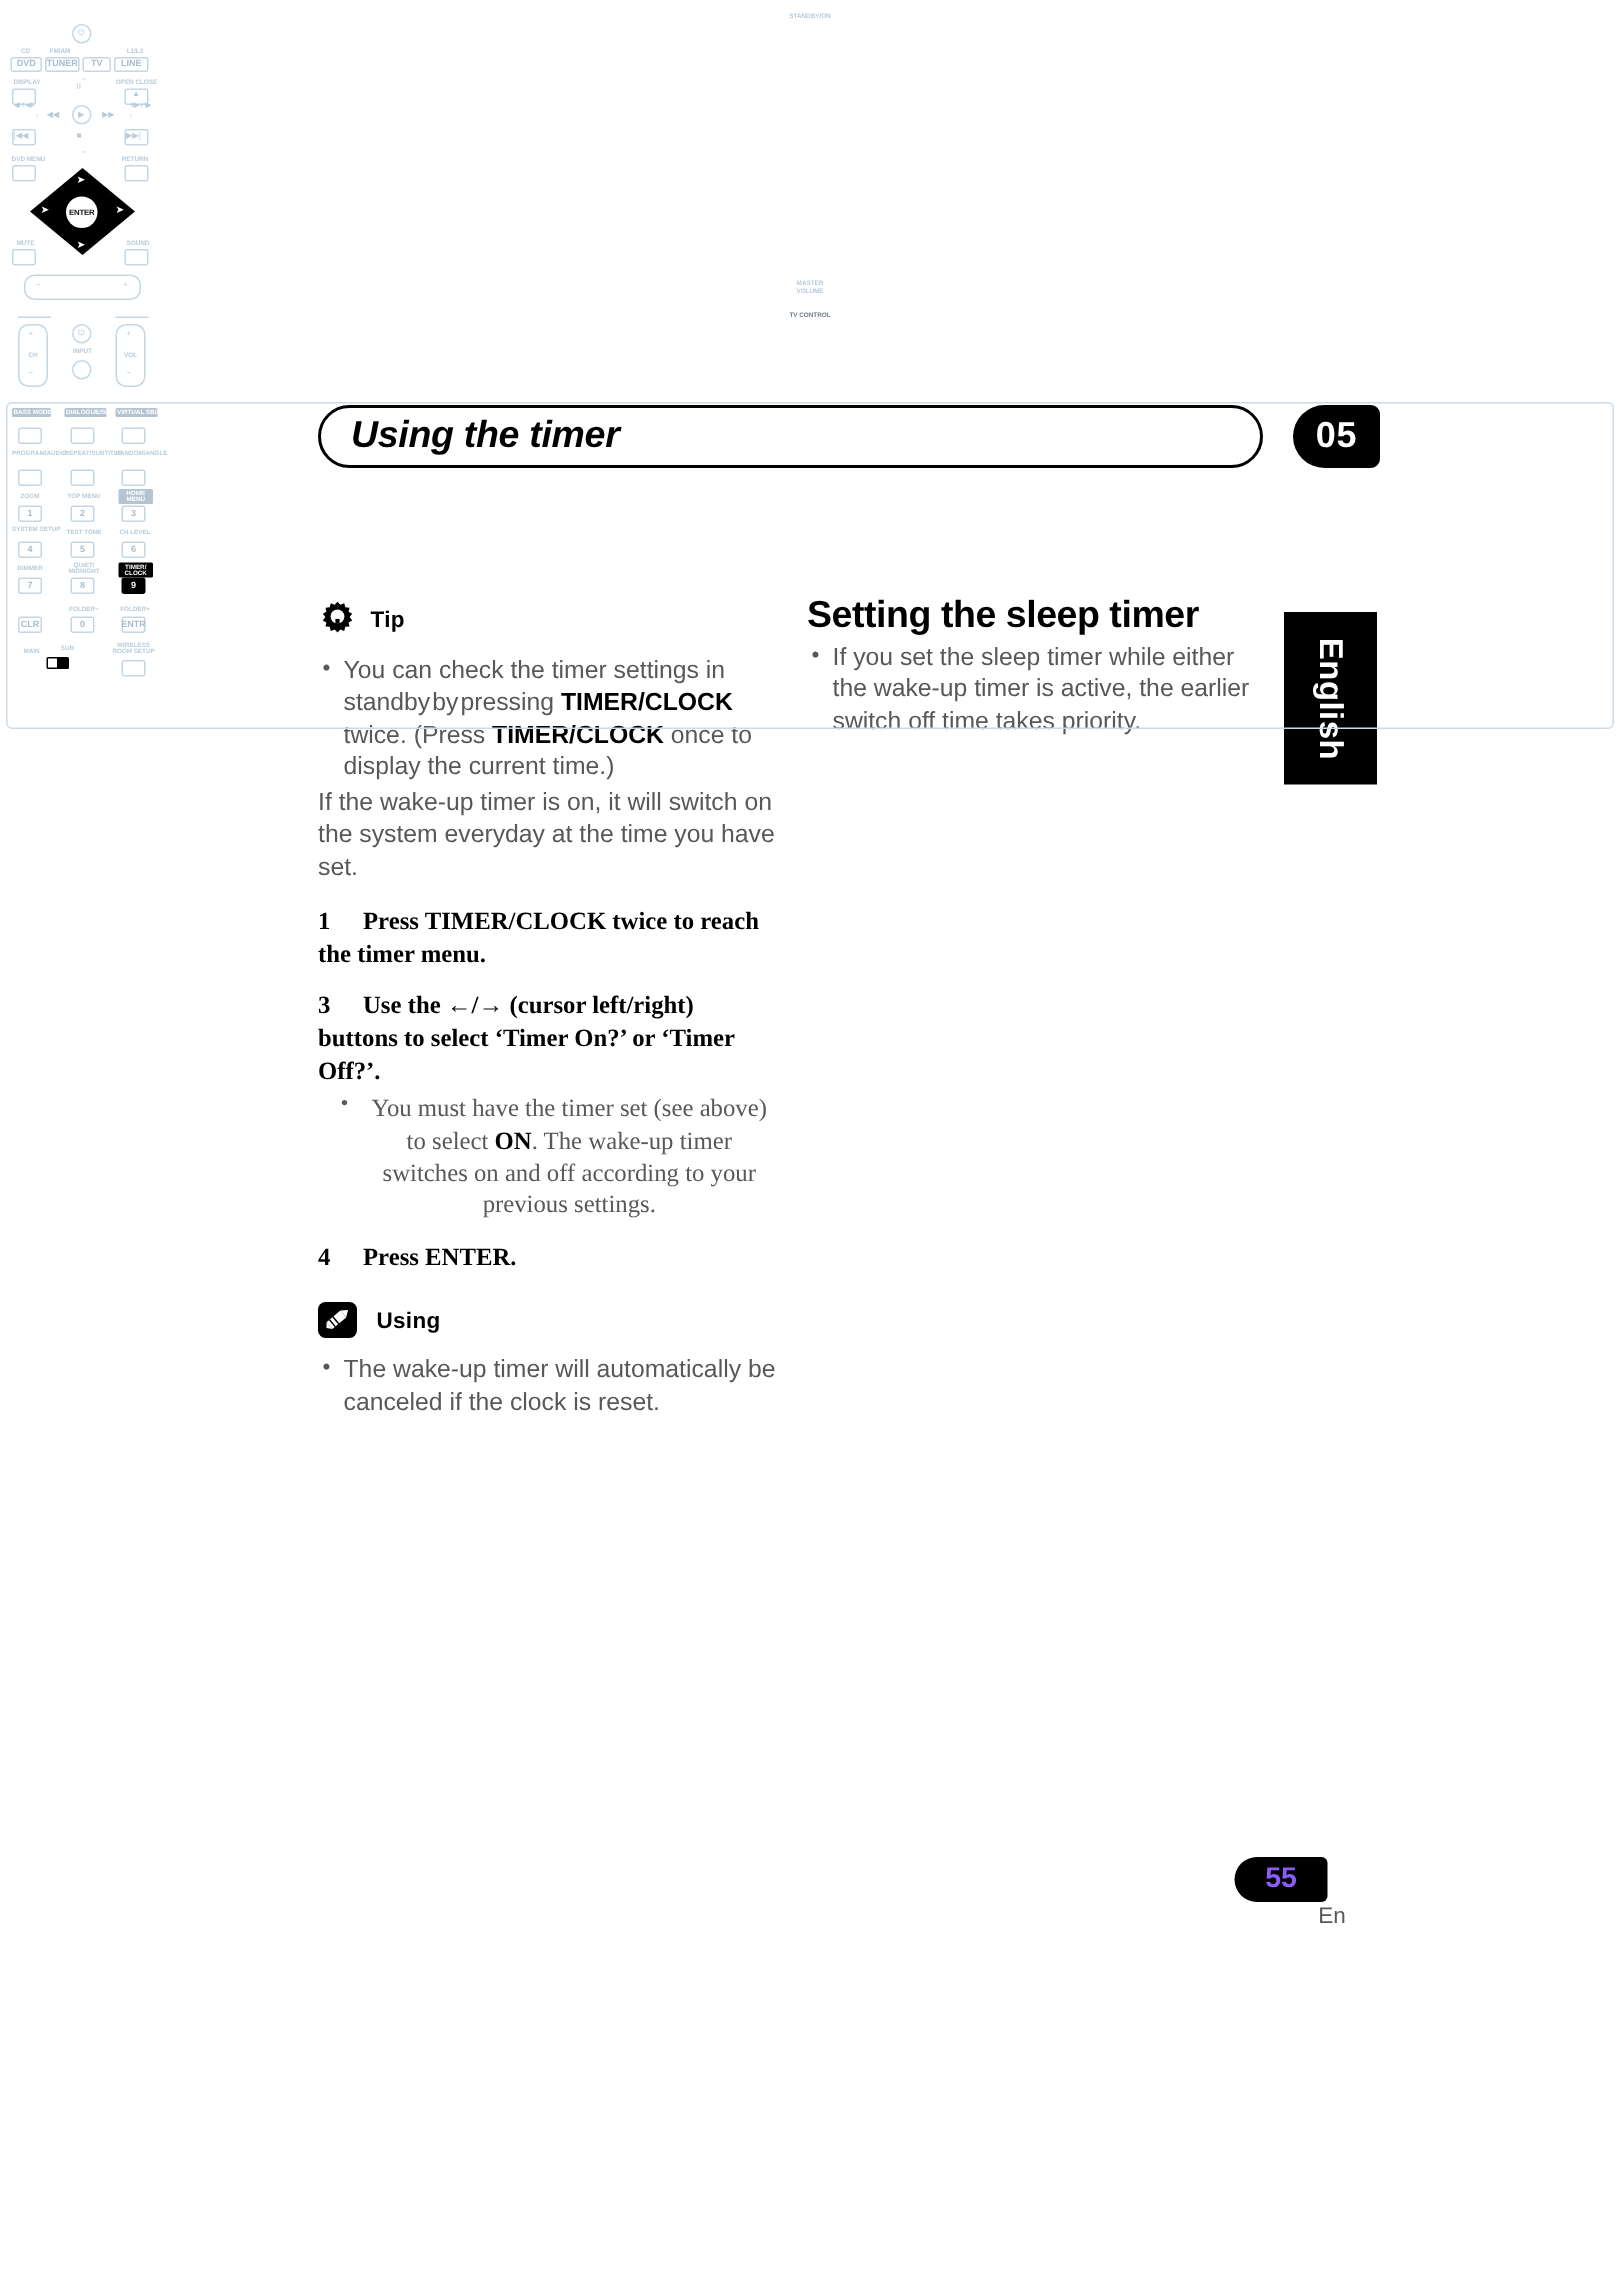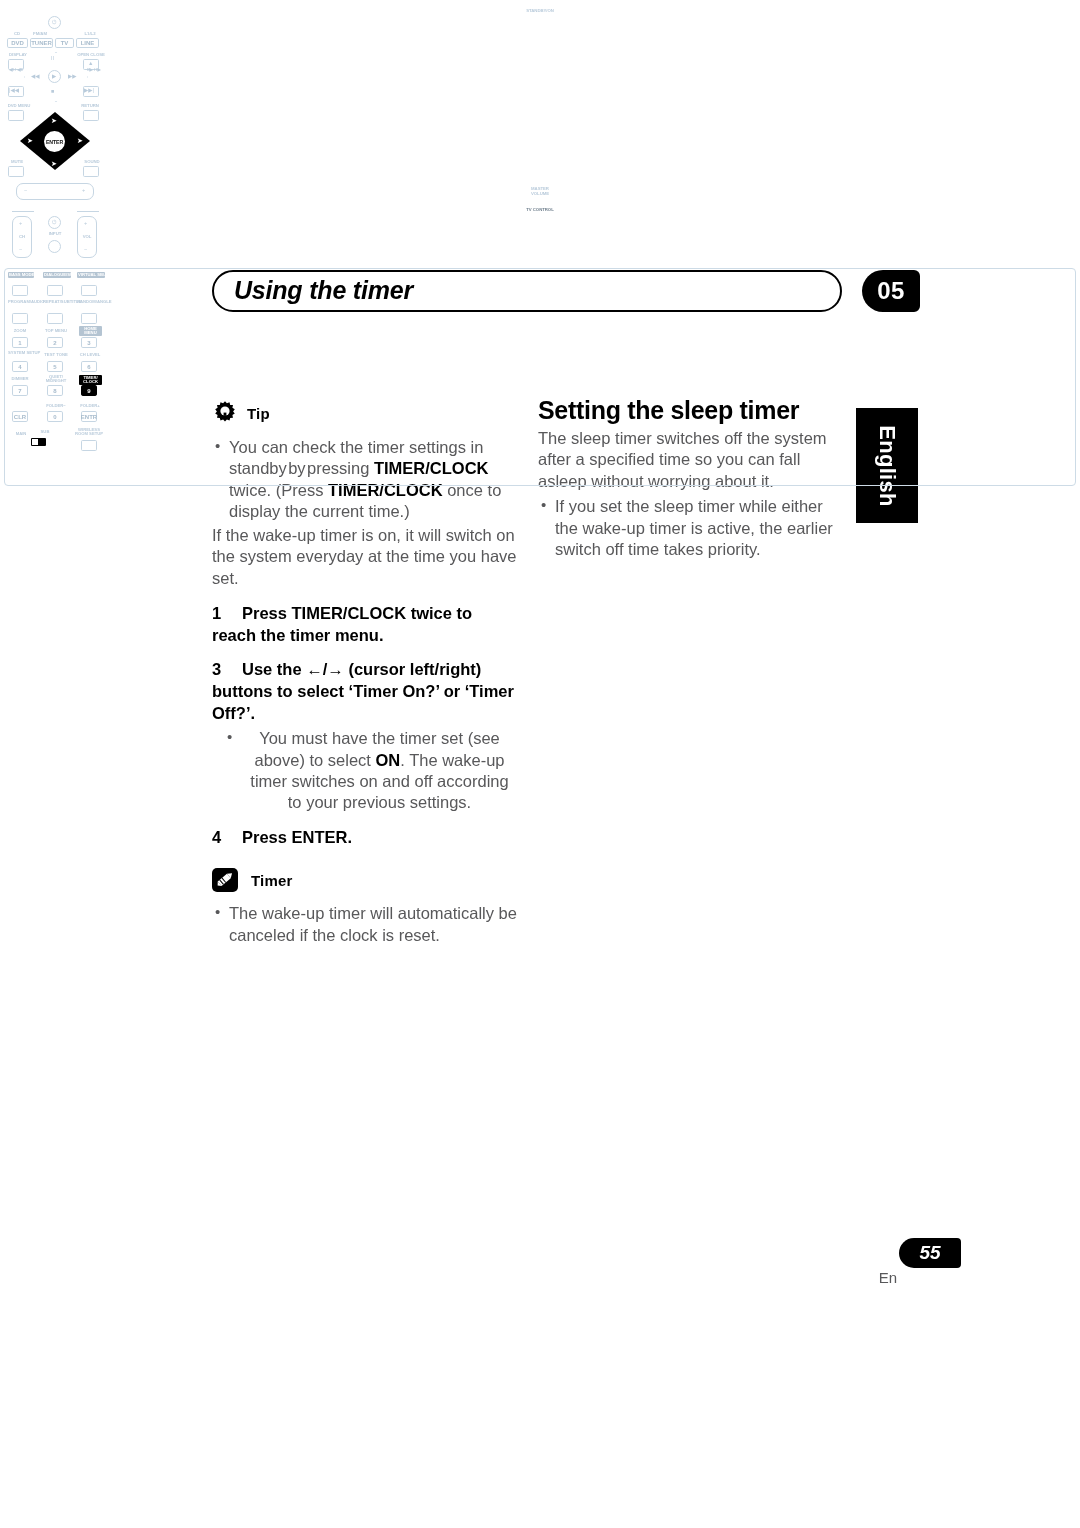--- a/index.html
+++ b/index.html
@@ -56,21 +56,21 @@
   h2.sec {
     font-size:21px; font-weight:bold; color:#000;
     margin:30px 0 3px 0; letter-spacing:-.1px;
   }
   h1.sec-big {
     font-size:25px; font-weight:bold; color:#000;
     margin:0 0 3px 0; letter-spacing:-.3px;
   }
   p.body { font-size:16.5px; line-height:1.30; margin:0 0 4px 0; }
 
-  ol.steps { list-style:none; margin:14px 0 0 0; padding:0; }
+  ol.steps { list-style:none; margin:14px 0 0 0; padding:0;font-family:Liberation Serif, serif; }
   ol.steps > li {
     position:relative; padding-left:0;
     font-size:16.5px; line-height:1.31; font-weight:bold; color:#000;
     margin-bottom:13px;
   }
   ol.steps > li .num {
     display:inline-block; width:30px; font-weight:bold; color:#000;
   }
   ol.steps .sub {
     list-style:none; margin:4px 0 0 0; padding:0;
@@ -95,24 +95,24 @@
   .lang-tab span {
     position:absolute; left:50%; top:50%;
     transform:translate(-50%,-50%) rotate(90deg);
     transform-origin:center center;
     white-space:nowrap; color:#fff; font-size:22px; font-weight:bold;
     letter-spacing:.3px;
   }
 
   
   .pg-pill {
-    position:absolute; left:899px; top:1238px; width:62px; height:30px;
+    position:absolute; left:823px; top:1238px; width:62px; height:30px;
     background:#000; border-radius:15px 4px 4px 15px;
-    color:#ffffff; font-size:19px; font-weight:bold;
-    display:flex; align-items:center; justify-content:center;font-style:italic;
+    color:#8b5cf6; font-size:19px; font-weight:bold;
+    display:flex; align-items:center; justify-content:center;
   }
   .pg-en {
     position:absolute; left:857px; top:1269px; width:62px;
     text-align:center; font-size:15px; color:#58585a;
   }
 
   
   --rc: #c2d2e0;
   .remote {
     position:absolute; left:637px; top:617px; width:112px; height:495px;
@@ -229,30 +229,29 @@
           <rect x="0" y="0" width="26" height="24" rx="5" fill="#000"></rect>
           <g transform="rotate(-40 13 12)">
             <rect x="6.5" y="8.4" width="12" height="6" fill="#fff"></rect>
             <path d="M18.5 8.4l4.2 3-4.2 3z" fill="#fff"></path>
             <path d="M6.5 8.4l-2.6 3 2.6 3z" fill="#fff"></path>
             <line x1="9" y1="8.4" x2="9" y2="14.4" stroke="#000" stroke-width="1"></line>
             <line x1="12" y1="8.4" x2="12" y2="14.4" stroke="#000" stroke-width="1"></line>
           </g>
         </svg>
       </span>
-      <span class="lbl">Timer</span>
+      <span class="lbl">Using</span>
     </div>
     <ul class="bullets">
       <li>The wake-up timer will automatically be canceled if the clock is reset.</li>
     </ul>
   </div>
 
   <div class="col-right">
     <h1 class="sec-big">Setting the sleep timer</h1>
-    <p class="body">The sleep timer switches off the system after a specified time so you can fall asleep without worrying about it.</p>
 
     <ul class="bullets">
       <li>If you set the sleep timer while either the wake-up timer is active, the earlier switch off time takes priority.</li>
     </ul>
   </div>
 
   <div class="lang-tab">
     <span>English</span>
   </div>
 

